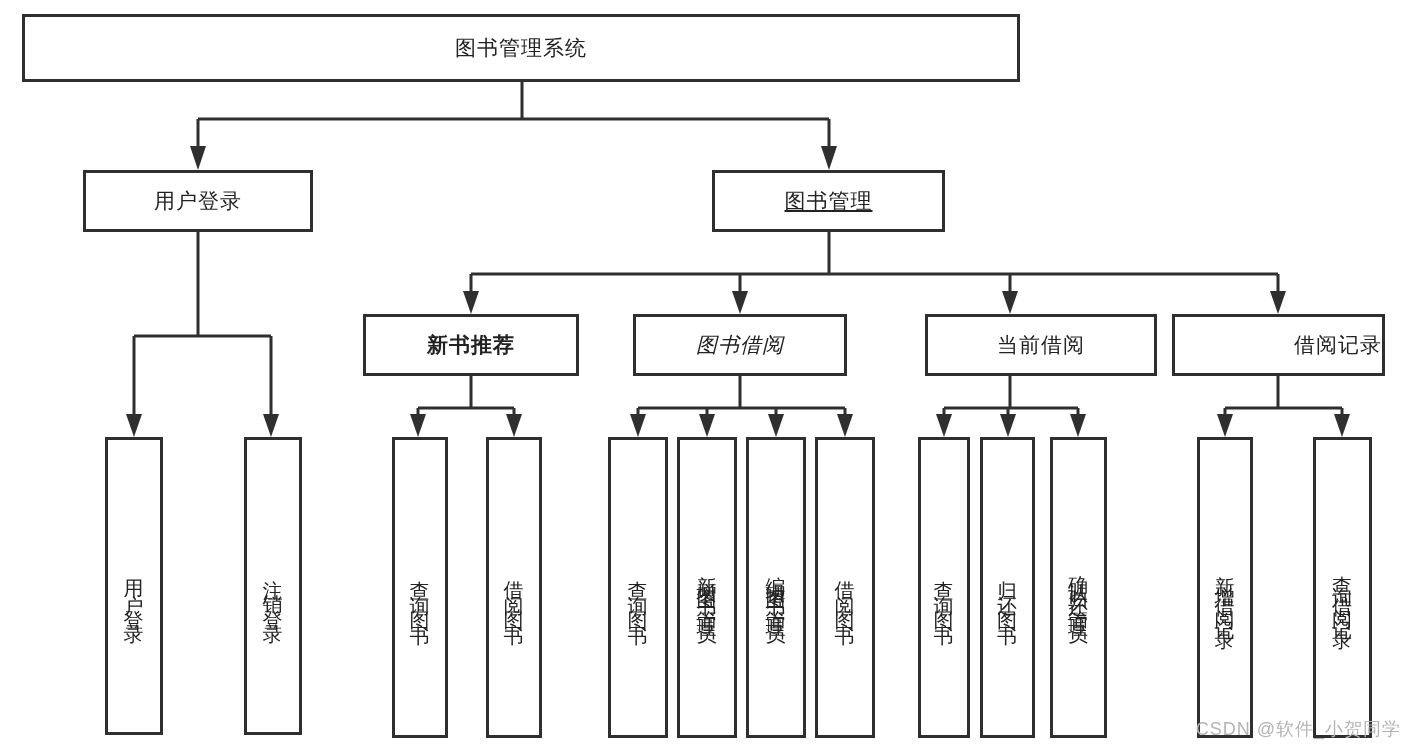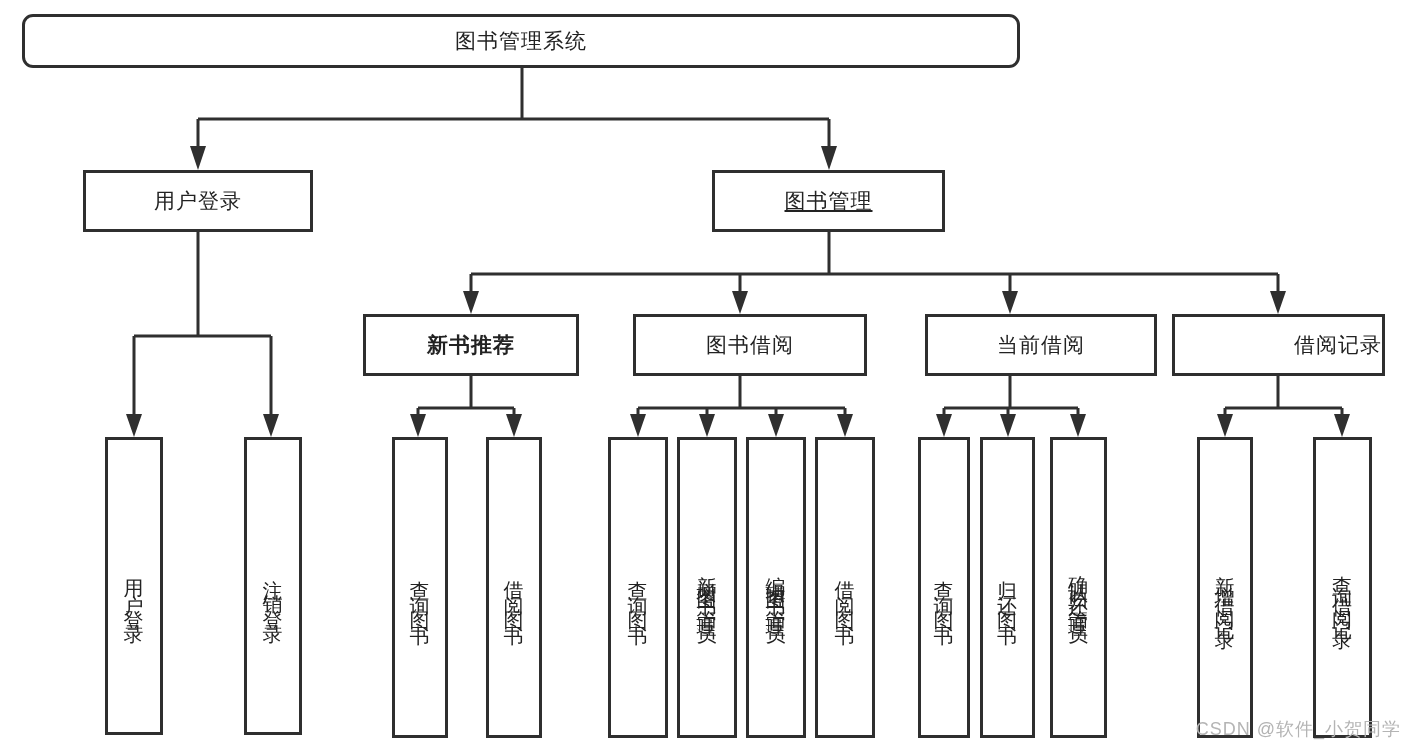--- a/index.html
+++ b/index.html
@@ -77,35 +77,35 @@
       <polygon points="768,414 784,414 776,437"></polygon>
       <polygon points="837,414 853,414 845,437"></polygon>
       <polygon points="936,414 952,414 944,437"></polygon>
       <polygon points="1000,414 1016,414 1008,437"></polygon>
       <polygon points="1070,414 1086,414 1078,437"></polygon>
       <polygon points="1217,414 1233,414 1225,437"></polygon>
       <polygon points="1334,414 1350,414 1342,437"></polygon>
     </g>
   </svg>
 
-  <div class="box hbox" style="left:22px;top:14px;width:998px;height:54px;border-radius:11px;">
+  <div class="box hbox" style="left:22px;top:14px;width:998px;height:68px;">
     <span>图书管理系统</span>
   </div>
 
   <div class="box hbox" style="left:83px;top:170px;width:230px;height:62px;">
     <span>用户登录</span>
   </div>
   <div class="box hbox" style="left:712px;top:170px;width:233px;height:62px;text-decoration:underline;">
     <span>图书管理</span>
   </div>
 
   <div class="box hbox" style="left:363px;top:314px;width:216px;height:62px;font-weight:bold;">
     <span>新书推荐</span>
   </div>
-  <div class="box hbox" style="left:633px;top:314px;width:234px;height:62px;">
+  <div class="box hbox" style="left:633px;top:314px;width:214px;height:62px;font-style:italic;">
     <span>图书借阅</span>
   </div>
   <div class="box hbox" style="left:902px;top:314px;width:232px;height:62px;margin-left:23px;">
     <span>当前借阅</span>
   </div>
   <div class="box hbox" style="left:1172px;top:314px;width:213px;height:62px;justify-content:flex-end;">
     <span>借阅记录</span>
   </div>
 
   <div class="box vbox sp-lg" style="left:105px;top:437px;width:58px;height:298px;">

